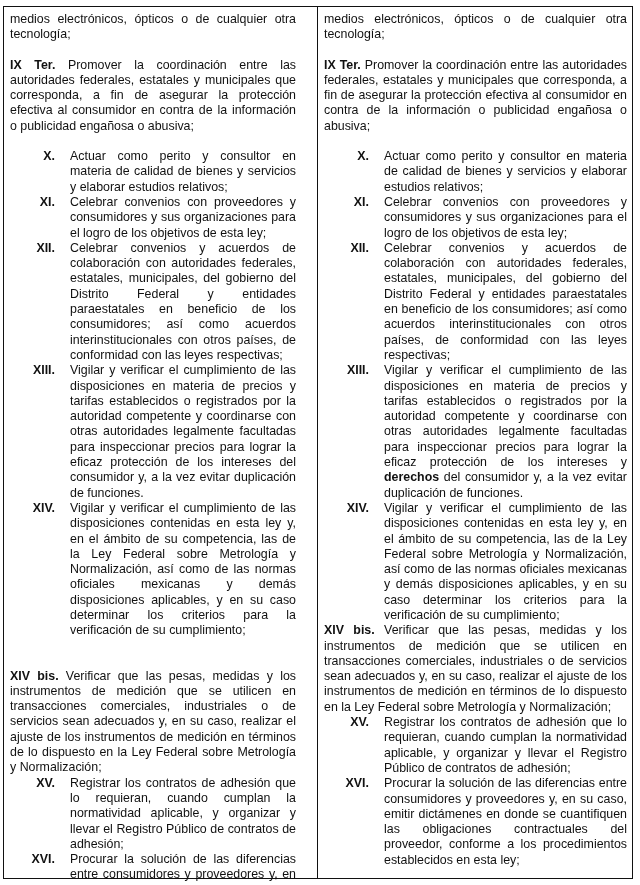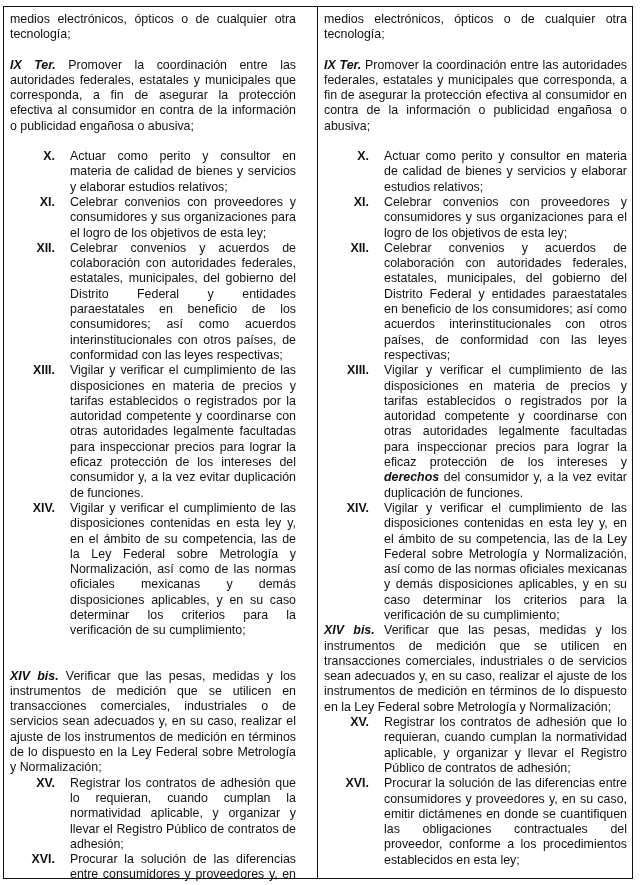--- a/index.html
+++ b/index.html
@@ -5,21 +5,21 @@
   html, body { margin: 0; padding: 0; background: #ffffff; }
   body { width: 640px; height: 885px; position: relative; overflow: hidden;
          font-family: "Liberation Sans", sans-serif; color: #111; }
   .table { position: absolute; left: 3px; top: 6px; width: 630px; height: 873px;
            border: 1.5px solid #111; box-sizing: border-box; display: flex; }
   .col { width: 50%; box-sizing: border-box; padding: 5px 21px 0 6px; }
   .col.left { border-right: 1.5px solid #111; }
   .col.right { padding-left: 6px; padding-right: 5px; }
   p, .item-text { margin: 0; font-size: 12.4px; line-height: 15.3px; text-align: justify; }
   .para { margin-bottom: 15px; }
-  .strong { font-weight: bold; font-style: italic; }
+  .strong { font-weight: bold; }
   .item { display: flex; }
   .num { width: 60px; flex: 0 0 60px; font-weight: bold; font-size: 12.4px; line-height: 15.3px;
          text-align: right; padding-right: 15px; box-sizing: border-box; }
   .item-text { flex: 1; }
   .spacer { height: 30px; }
 </style>
 </head>
 <body>
 
 <div class="table">

